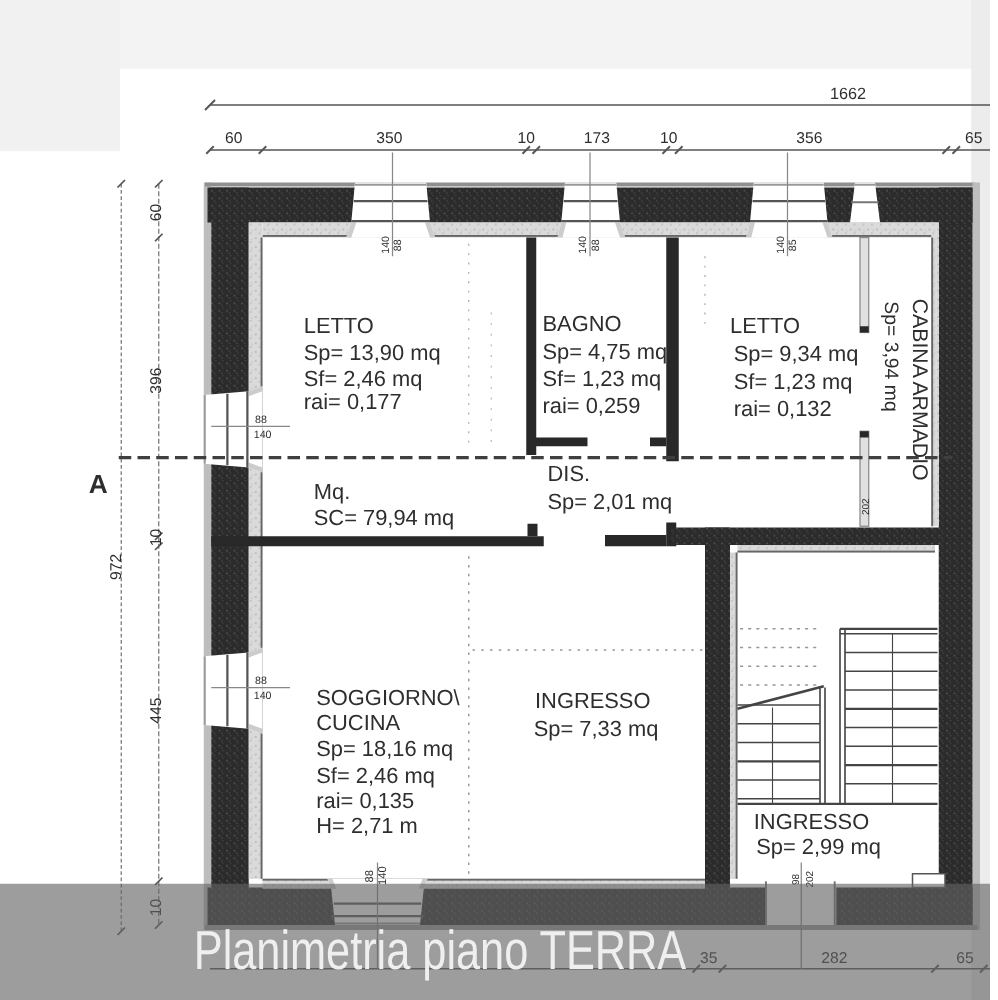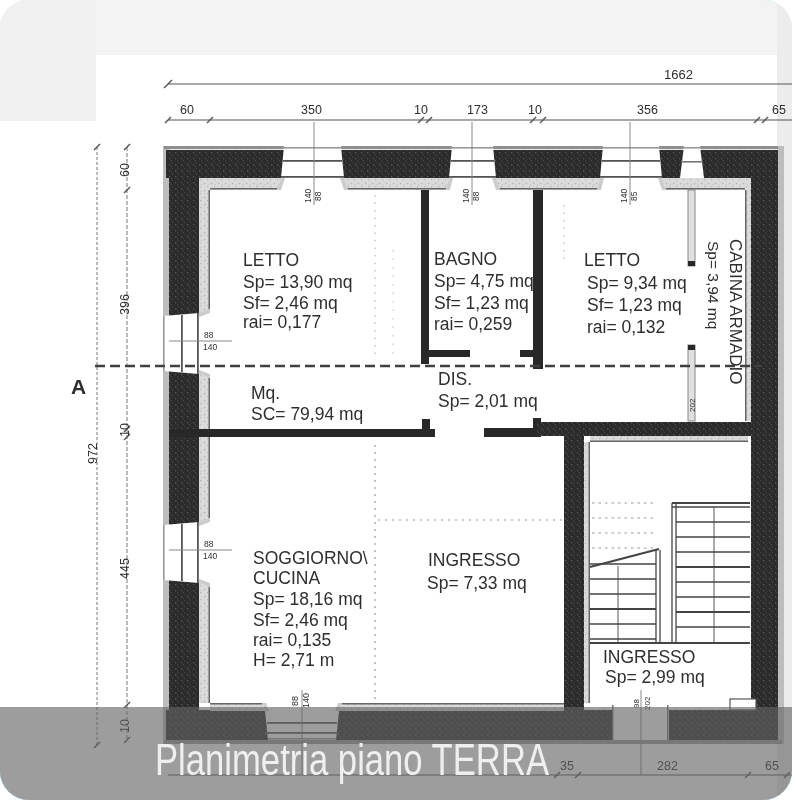--- a/index.html
+++ b/index.html
@@ -1,16 +1,16 @@
 <!DOCTYPE html>
 <html><head>
 <meta charset="utf-8">
 <style>
   html,body{margin:0;padding:0;background:#ffffff;}
-  .wrap{width:792px;height:800px;position:relative;overflow:hidden;background:#0ea5e9;border-radius:29px;}
+  .wrap{width:792px;height:800px;position:relative;overflow:hidden;background:#0ea5e9;}
   svg{display:block;}
   text{font-family:"Liberation Sans", sans-serif;fill:#2e2e2e;}
   text.wm{fill:#efefef;}
 </style>
 </head>
 <body>
 <div class="wrap">
 <svg width="798" height="800" viewBox="0 0 798 800" xmlns="http://www.w3.org/2000/svg">
 <defs>
 <pattern id="wn" width="6" height="6" patternUnits="userSpaceOnUse">

